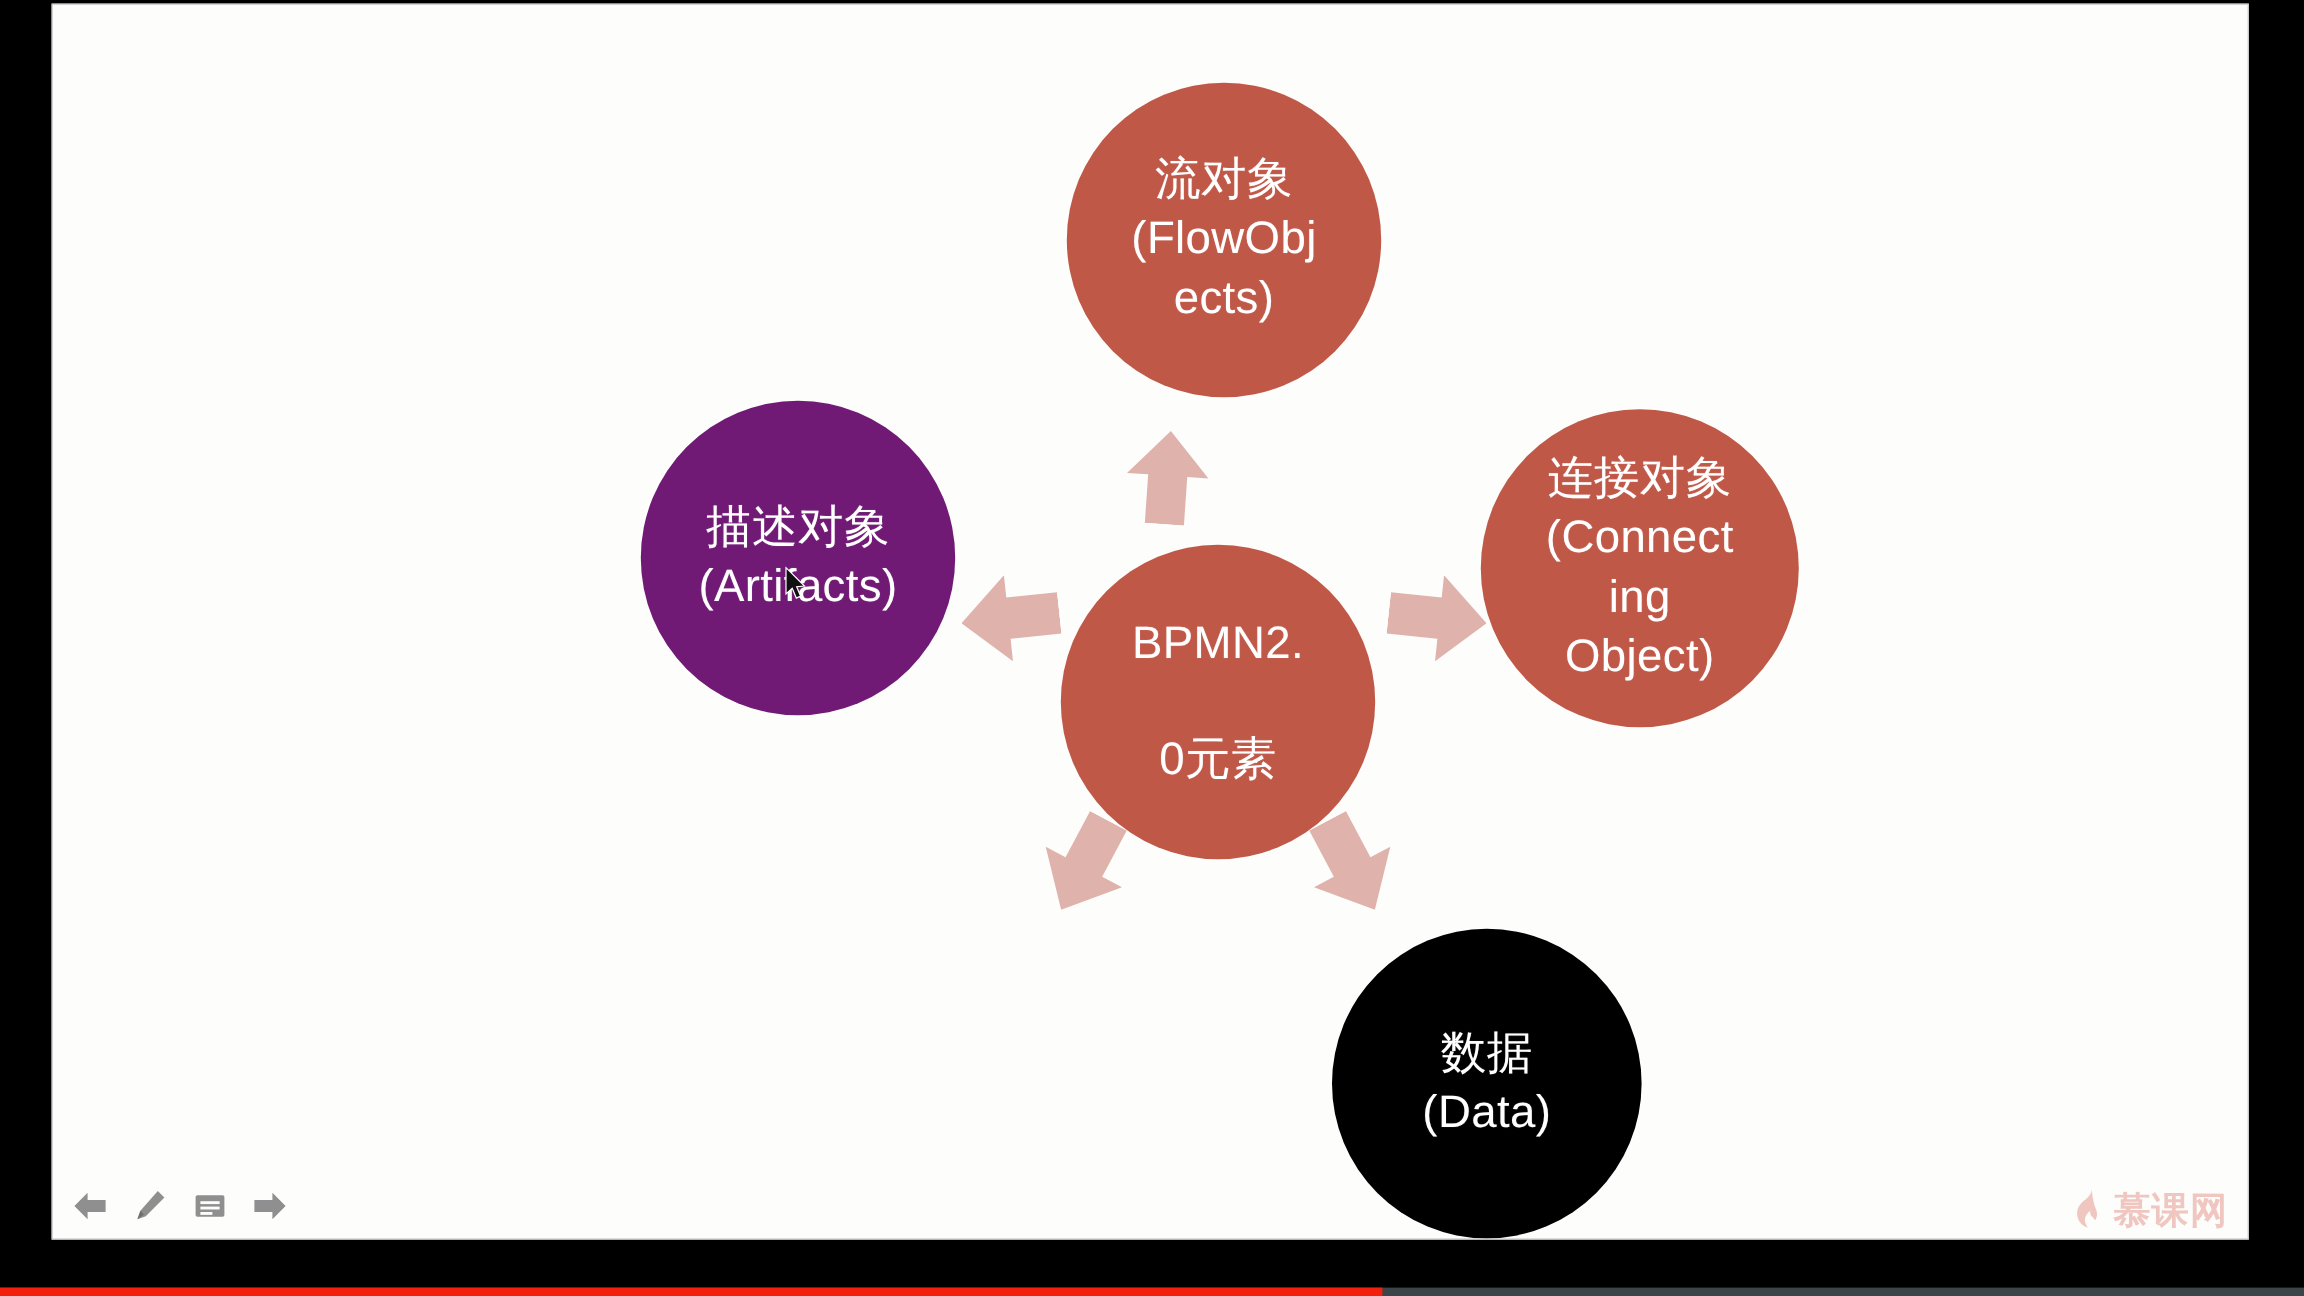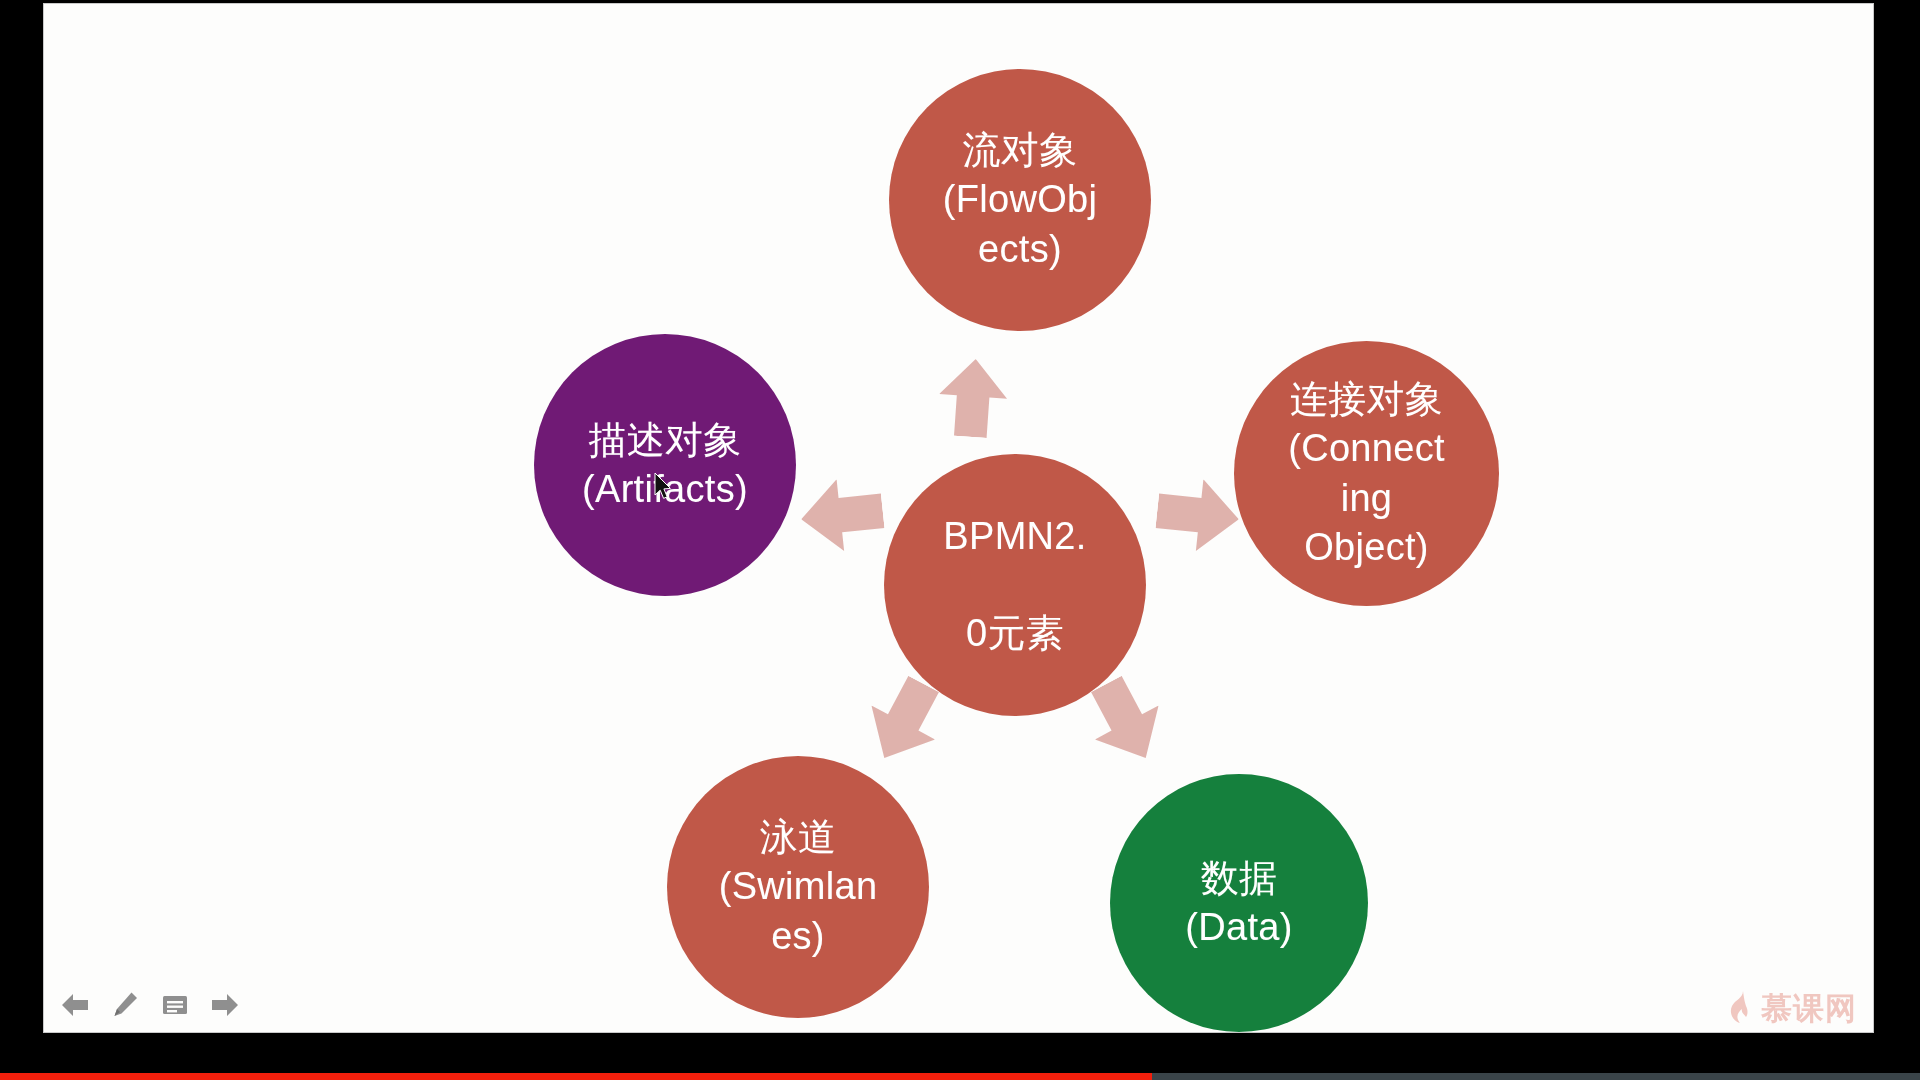--- a/index.html
+++ b/index.html
@@ -171,27 +171,22 @@
     <div class="circle" id="circle-artifacts" style="background: #701a75;">
       <span class="ln">描述对象</span>
       <span class="ln">(Artifacts)</span>
     </div>
 
     <div class="circle" id="circle-center" style="background: rgb(192, 88, 72);">
       <span class="ln">BPMN2.</span>
       <span class="ln">0元素</span>
     </div>
 
-    <div class="circle" id="circle-swimlanes" style="background: rgb(192, 88, 72);">
-      <span class="ln">泳道</span>
-      <span class="ln">(Swimlan</span>
-      <span class="ln">es)</span>
-    </div>
-
-    <div class="circle" id="circle-data" style="background: #15803d;">
+
+    <div class="circle" id="circle-data" style="background: #000000;">
       <span class="ln">数据</span>
       <span class="ln">(Data)</span>
     </div>
 
     <svg id="mouse-cursor" viewBox="0 0 20 30">
       <path d="M2 1 L2 23 L7.2 18.2 L10.6 26.4 L14.2 24.8 L10.9 16.9 L17.4 16.4 Z" fill="#111" stroke="#fff" stroke-width="1"></path>
     </svg>
 
     <div id="slide-toolbar">
       <div class="tb-icon" title="prev">

